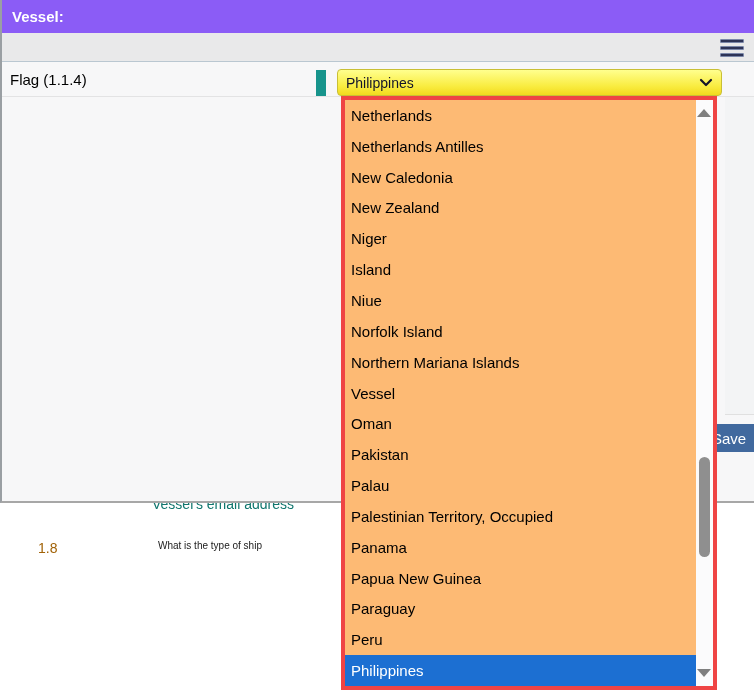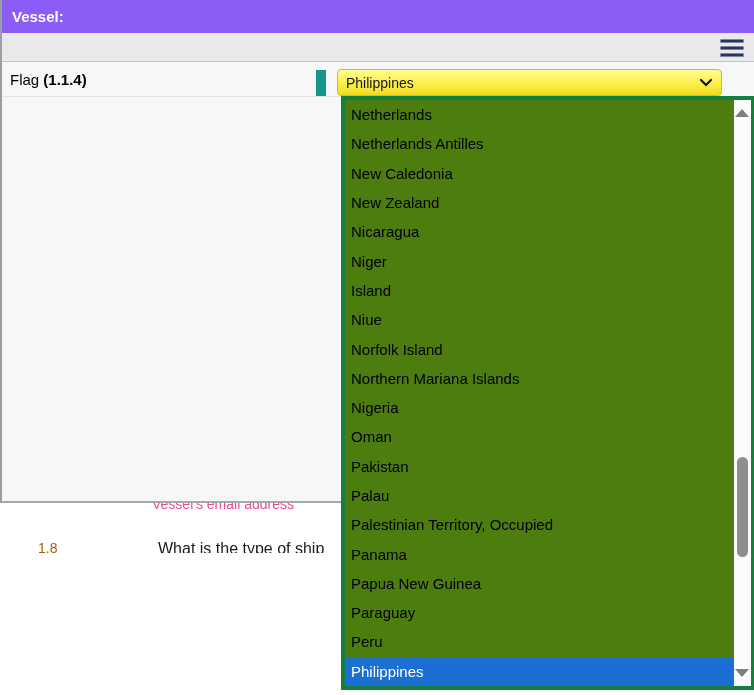--- a/index.html
+++ b/index.html
@@ -1,53 +1,53 @@
 <!DOCTYPE html>
 <html><head>
 <meta charset="utf-8">
 <style>
   * { margin:0; padding:0; box-sizing:border-box; }
   html,body { width:754px; height:695px; font-family:"Liberation Sans", sans-serif; background:#ffffff; overflow:hidden; }
   .stage { position:relative; width:754px; height:695px; background:#ffffff; }
 
   
   .bg-layer { position:absolute; inset:0; z-index:1; }
-  .bg-email { position:absolute; left:152px; top:496px; font-size:14px; color:#ec4899; white-space:nowrap; }
+  .bg-email { position:absolute; left:152px; top:496px; font-size:14px; color:#0f766e; white-space:nowrap; }
   .bg-question-clip { position:absolute; left:0; top:540px; width:344px; height:13px; overflow:hidden; }
   .bg-qnum { position:absolute; left:38px; top:0; font-size:14px; color:#a16207; }
-  .bg-qtext { position:absolute; left:158px; top:0; font-size:16px; color:#1a1a1a; white-space:nowrap; }
+  .bg-qtext { position:absolute; left:158px; top:0; font-size:10px; color:#1a1a1a; white-space:nowrap; }
 
   
   .modal { position:absolute; left:0; top:0; width:754px; height:503px; z-index:2;
            background:#f7f7f8; border-left:2px solid #9a9fa3; border-bottom:2px solid #a7a7a7; }
   .modal-header { height:33px; background:#8b5cf6; display:flex; align-items:center; padding-left:10px; }
   .modal-title { color:#ffffff; font-weight:bold; font-size:15px; }
   .toolbar { height:29px; background:#e9e9ea; border-bottom:1px solid #bac7d1; position:relative; }
   .hamburger { position:absolute; right:8px; top:6px; width:26px; height:18px; cursor:pointer;
                display:flex; flex-direction:column; justify-content:space-between; }
   .hamburger span { display:block; height:4px; width:24px; background:#2d3356; border:1px solid #7a86a8; border-radius:1px; }
   .flag-row { height:35px; background:#f7f7f8; border-bottom:1px solid #e3e3e4; display:flex; align-items:center; padding-left:8px; position:relative; }
   .flag-label { font-size:15px; color:#000; }
-  .flag-code { font-weight:bold; }
+  .flag-code { font-weight:normal; }
   .right-strip { position:absolute; left:723px; top:97px; width:31px; height:318px; background:#f3f4f5; border-bottom:1px solid #e0e0e0; }
 
   .save-btn { position:absolute; left:700px; top:424px; width:54px; height:28px; background:#41699e; color:#fff;
               border:none; font-size:15px; font-family:"Liberation Sans", sans-serif; display:flex; align-items:center; justify-content:center; z-index:3; cursor:pointer; }
 
   
   .teal-bar { position:absolute; left:316px; top:70px; width:10px; height:26px; background:#17948c; z-index:12; }
   .select-box { position:absolute; left:337px; top:69px; width:385px; height:27px; z-index:12;
                 background:linear-gradient(#ffff8e, #f9ec40 65%, #f2da1e); border:1px solid #c9bf35; border-radius:4px;
                 display:flex; align-items:center; padding:0 8px; cursor:pointer; }
   .select-value { font-size:14px; color:#14142a; flex:1; }
   .select-chevron { width:14px; height:9px; }
 
   
-  .dropdown { position:absolute; left:341px; top:96px; width:414px; height:594px; z-index:10;
-              background:#4d7c0f; border:4px solid #15803d; }
+  .dropdown { position:absolute; left:341px; top:96px; width:376px; height:594px; z-index:10;
+              background:#fdba74; border:4px solid #ef4444; }
   .dropdown-inner { position:relative; width:100%; height:100%; }
   .options { display:flex; flex-direction:column; height:100%; }
   .option { flex:1 1 0; display:flex; align-items:center; padding-left:6px; font-size:15px; color:#000; cursor:pointer; white-space:nowrap; }
   .option.selected { background:#1c6fd2; color:#ffffff; }
 
   
   .scrollbar { position:absolute; right:0; top:0; bottom:0; width:17px; background:#fbfbfc; z-index:4; }
   .sb-up { position:absolute; top:9px; left:1px; width:0; height:0;
            border-left:7px solid transparent; border-right:7px solid transparent; border-bottom:8px solid #7f7f7f; cursor:pointer; }
   .sb-down { position:absolute; bottom:9px; left:1px; width:0; height:0;
@@ -96,27 +96,26 @@
     </svg>
   </div>
 
   <div class="dropdown">
     <div class="dropdown-inner">
       <div class="options">
           <div class="option">Netherlands</div>
           <div class="option">Netherlands Antilles</div>
           <div class="option">New Caledonia</div>
           <div class="option">New Zealand</div>
-          <div class="option">Nicaragua</div>
           <div class="option">Niger</div>
           <div class="option">Island</div>
           <div class="option">Niue</div>
           <div class="option">Norfolk Island</div>
           <div class="option">Northern Mariana Islands</div>
-          <div class="option">Nigeria</div>
+          <div class="option">Vessel</div>
           <div class="option">Oman</div>
           <div class="option">Pakistan</div>
           <div class="option">Palau</div>
           <div class="option">Palestinian Territory, Occupied</div>
           <div class="option">Panama</div>
           <div class="option">Papua New Guinea</div>
           <div class="option">Paraguay</div>
           <div class="option">Peru</div>
           <div class="option selected">Philippines</div>
         </div>

